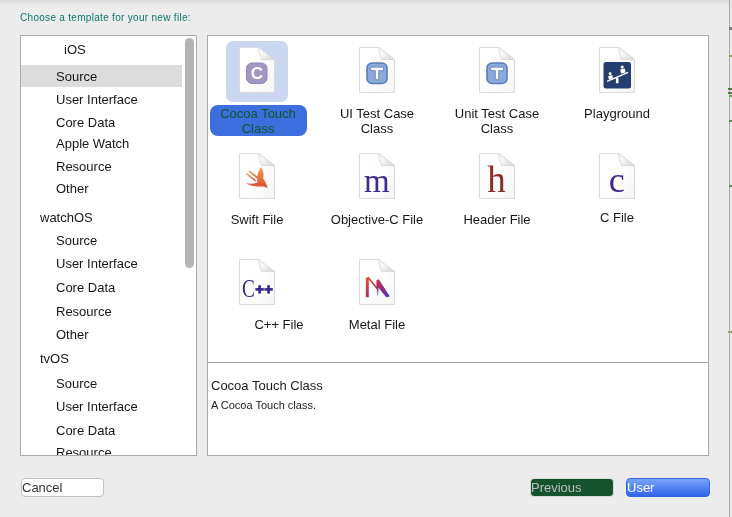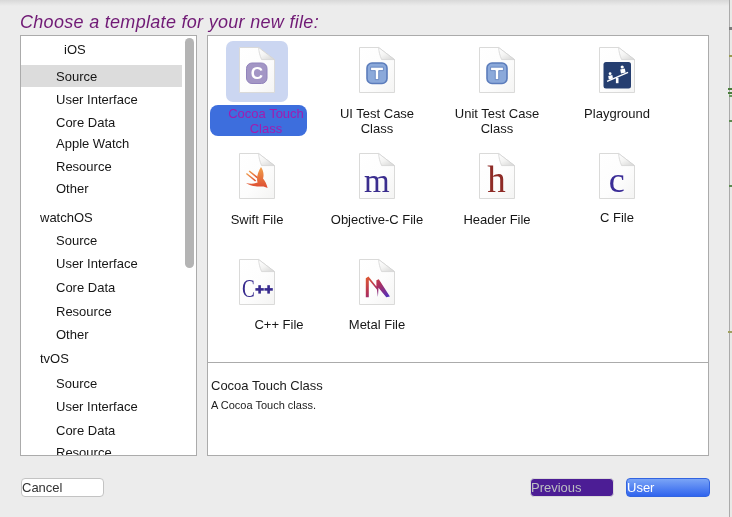--- a/index.html
+++ b/index.html
@@ -1,36 +1,36 @@
 <!DOCTYPE html>
 <html><head>
 <meta charset="utf-8">
 <style>
 * { margin:0; padding:0; box-sizing:border-box; }
 html,body { width:732px; height:517px; }
 body { font-family:"Liberation Sans",sans-serif; background:#ececec; position:relative; overflow:hidden; }
 .abs { position:absolute; }
 .topshade { left:0; top:0; width:732px; height:6px; background:linear-gradient(#d8d8d8,#ececec); }
-.title { left:20px; top:12px; font-size:18px; letter-spacing:0.3px; color:#701a75;font-style:italic; }
+.title { left:20px; top:12px; font-size:10px; letter-spacing:0.3px; color:#0f766e; }
 .sidebar { left:20px; top:35px; width:177px; height:421px; background:#fff; border:1px solid #ababab; overflow:hidden; }
 .srow { position:absolute; font-size:13px; color:#161616; line-height:15px; white-space:nowrap; }
 .selrow { position:absolute; left:0px; top:29px; width:161px; height:22px; background:#dcdcdc; }
 .thumb { position:absolute; left:164px; top:2px; width:9px; height:230px; background:#b4b4b4; border-radius:5px; }
 .main { left:207px; top:35px; width:502px; height:421px; background:#fff; border:1px solid #ababab; }
 .selicon { left:226px; top:41px; width:62px; height:61px; background:#cbd6f1; border-radius:7px; }
 .sellabel { left:210px; top:105px; width:97px; height:31px; background:#3d6edd; border-radius:8px; }
 .glabel { position:absolute; width:120px; text-align:center; font-size:13px; line-height:15px; color:#161616; }
-.glabel.w { color:#a21caf;margin-left:8px; }
+.glabel.w { color:#14532d; }
 .docsvg { position:absolute; }
 .sep { left:208px; top:362px; width:500px; height:1px; background:#ababab; }
 .desc-title { left:211px; top:378px; font-size:13px; color:#1b1b1b; }
 .desc-sub { left:211px; top:399px; font-size:11px; color:#1b1b1b; }
 .btn { position:absolute; top:478px; height:19px; font-size:13px; text-align:left; line-height:17px; border-radius:4px; }
 .cancel { left:21px; width:83px; background:#fff; border:1px solid #c3c3c3; color:#333; }
-.prev { left:530px; width:84px; background:#4c1d95; border:1px solid #dadada; color:#bcbfc2; }
+.prev { left:530px; width:84px; background:#14532d; border:1px solid #dadada; color:#bcbfc2; }
 .next { left:626px; width:84px; background:linear-gradient(#7aa4f6,#3064ee); border:1px solid #3264e0; color:#fff; }
 .redge { left:729px; top:0; width:1px; height:517px; background:#ababab; }
 .redge2 { left:730px; top:0; width:2px; height:517px; background:#e9e9e7; }
 </style>
 </head>
 <body>
 <div class="abs topshade"></div>
 <div class="abs title">Choose a template for your new file:</div>
 
 <div class="abs sidebar">

